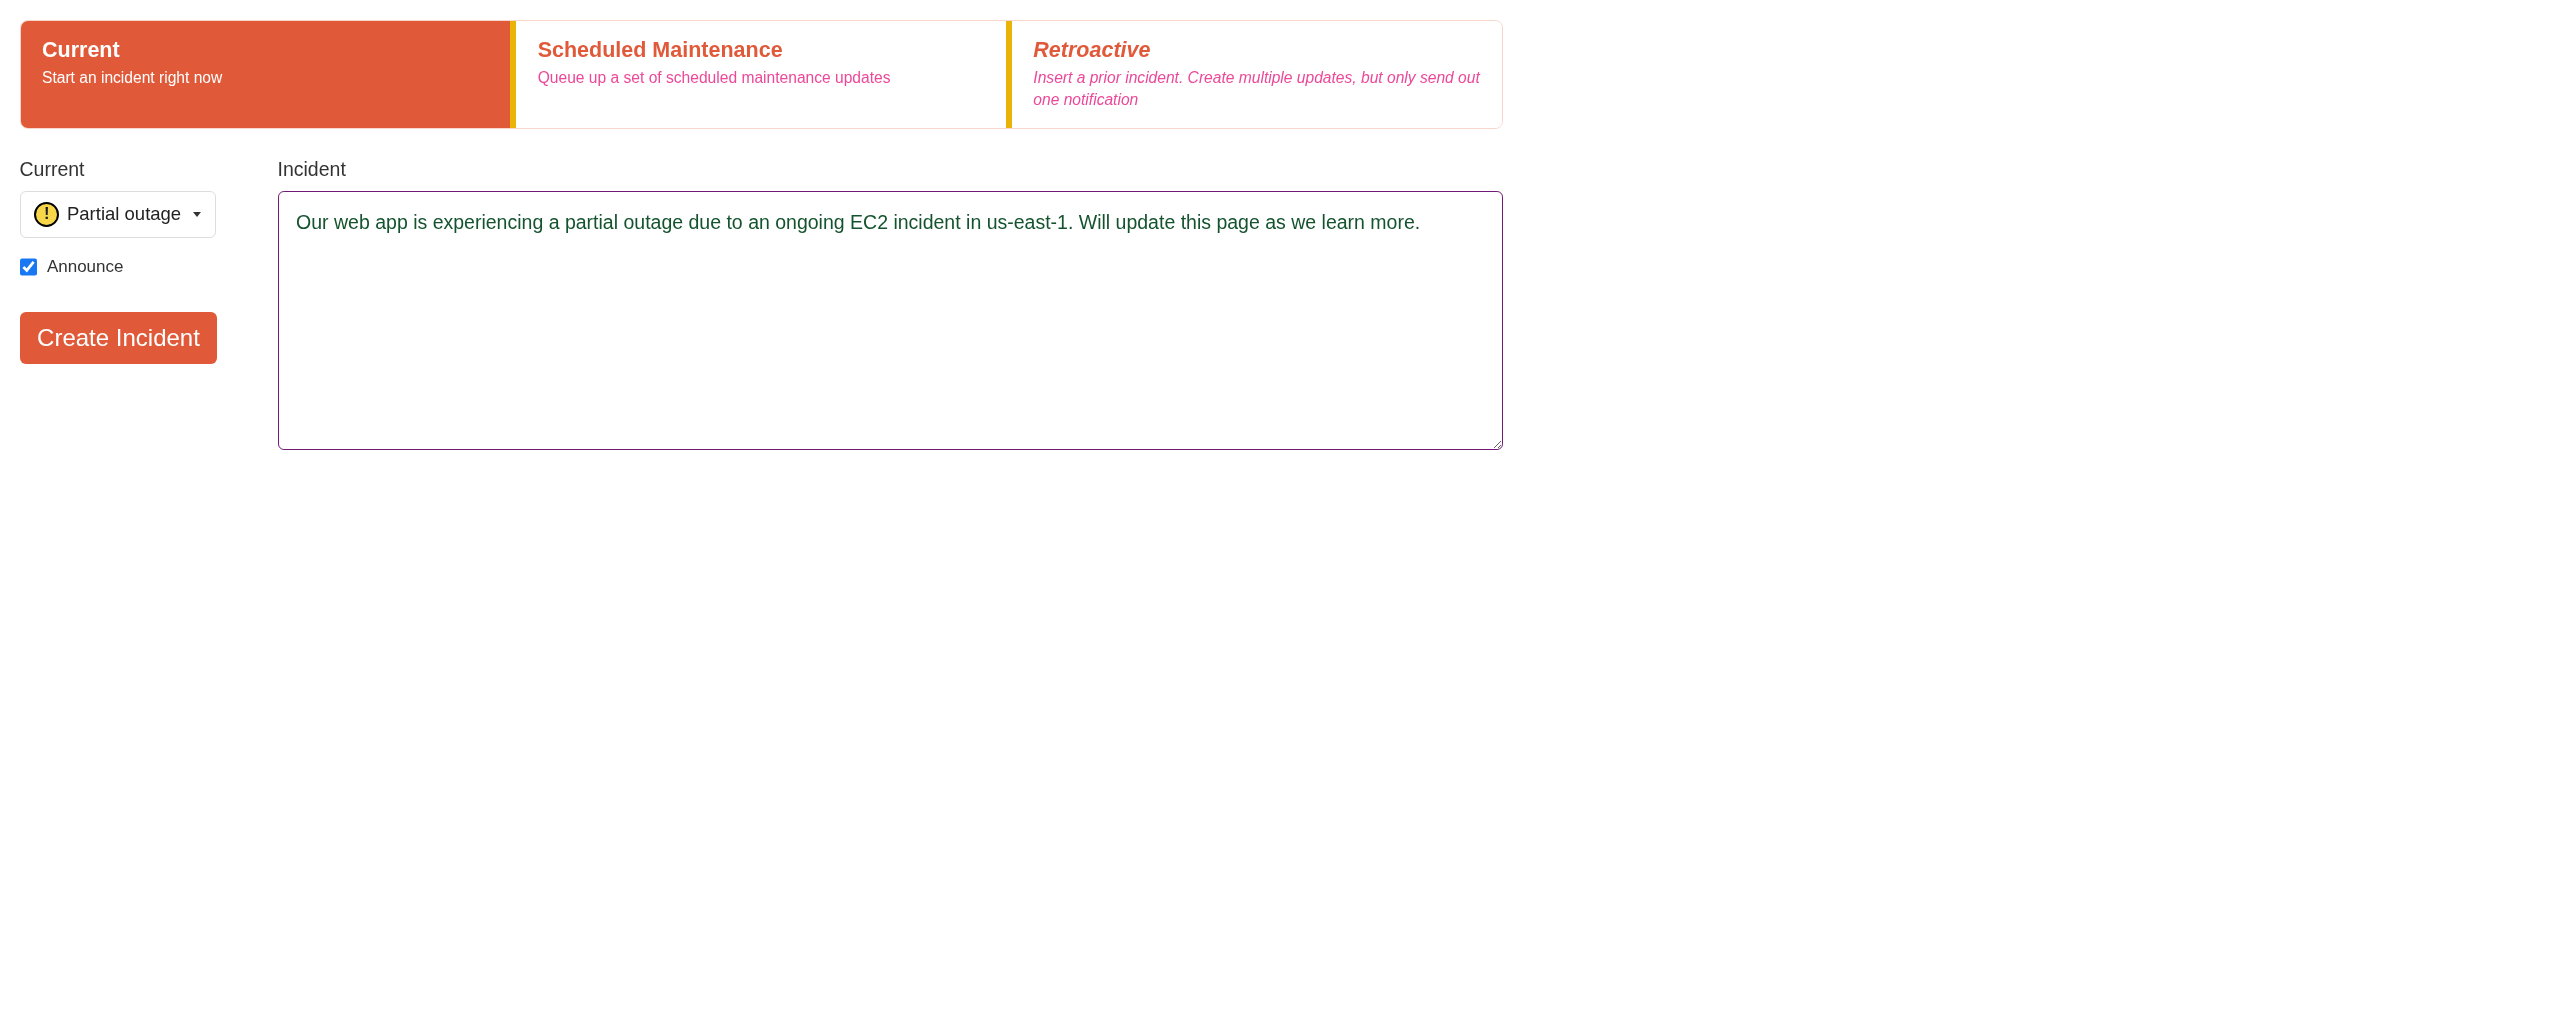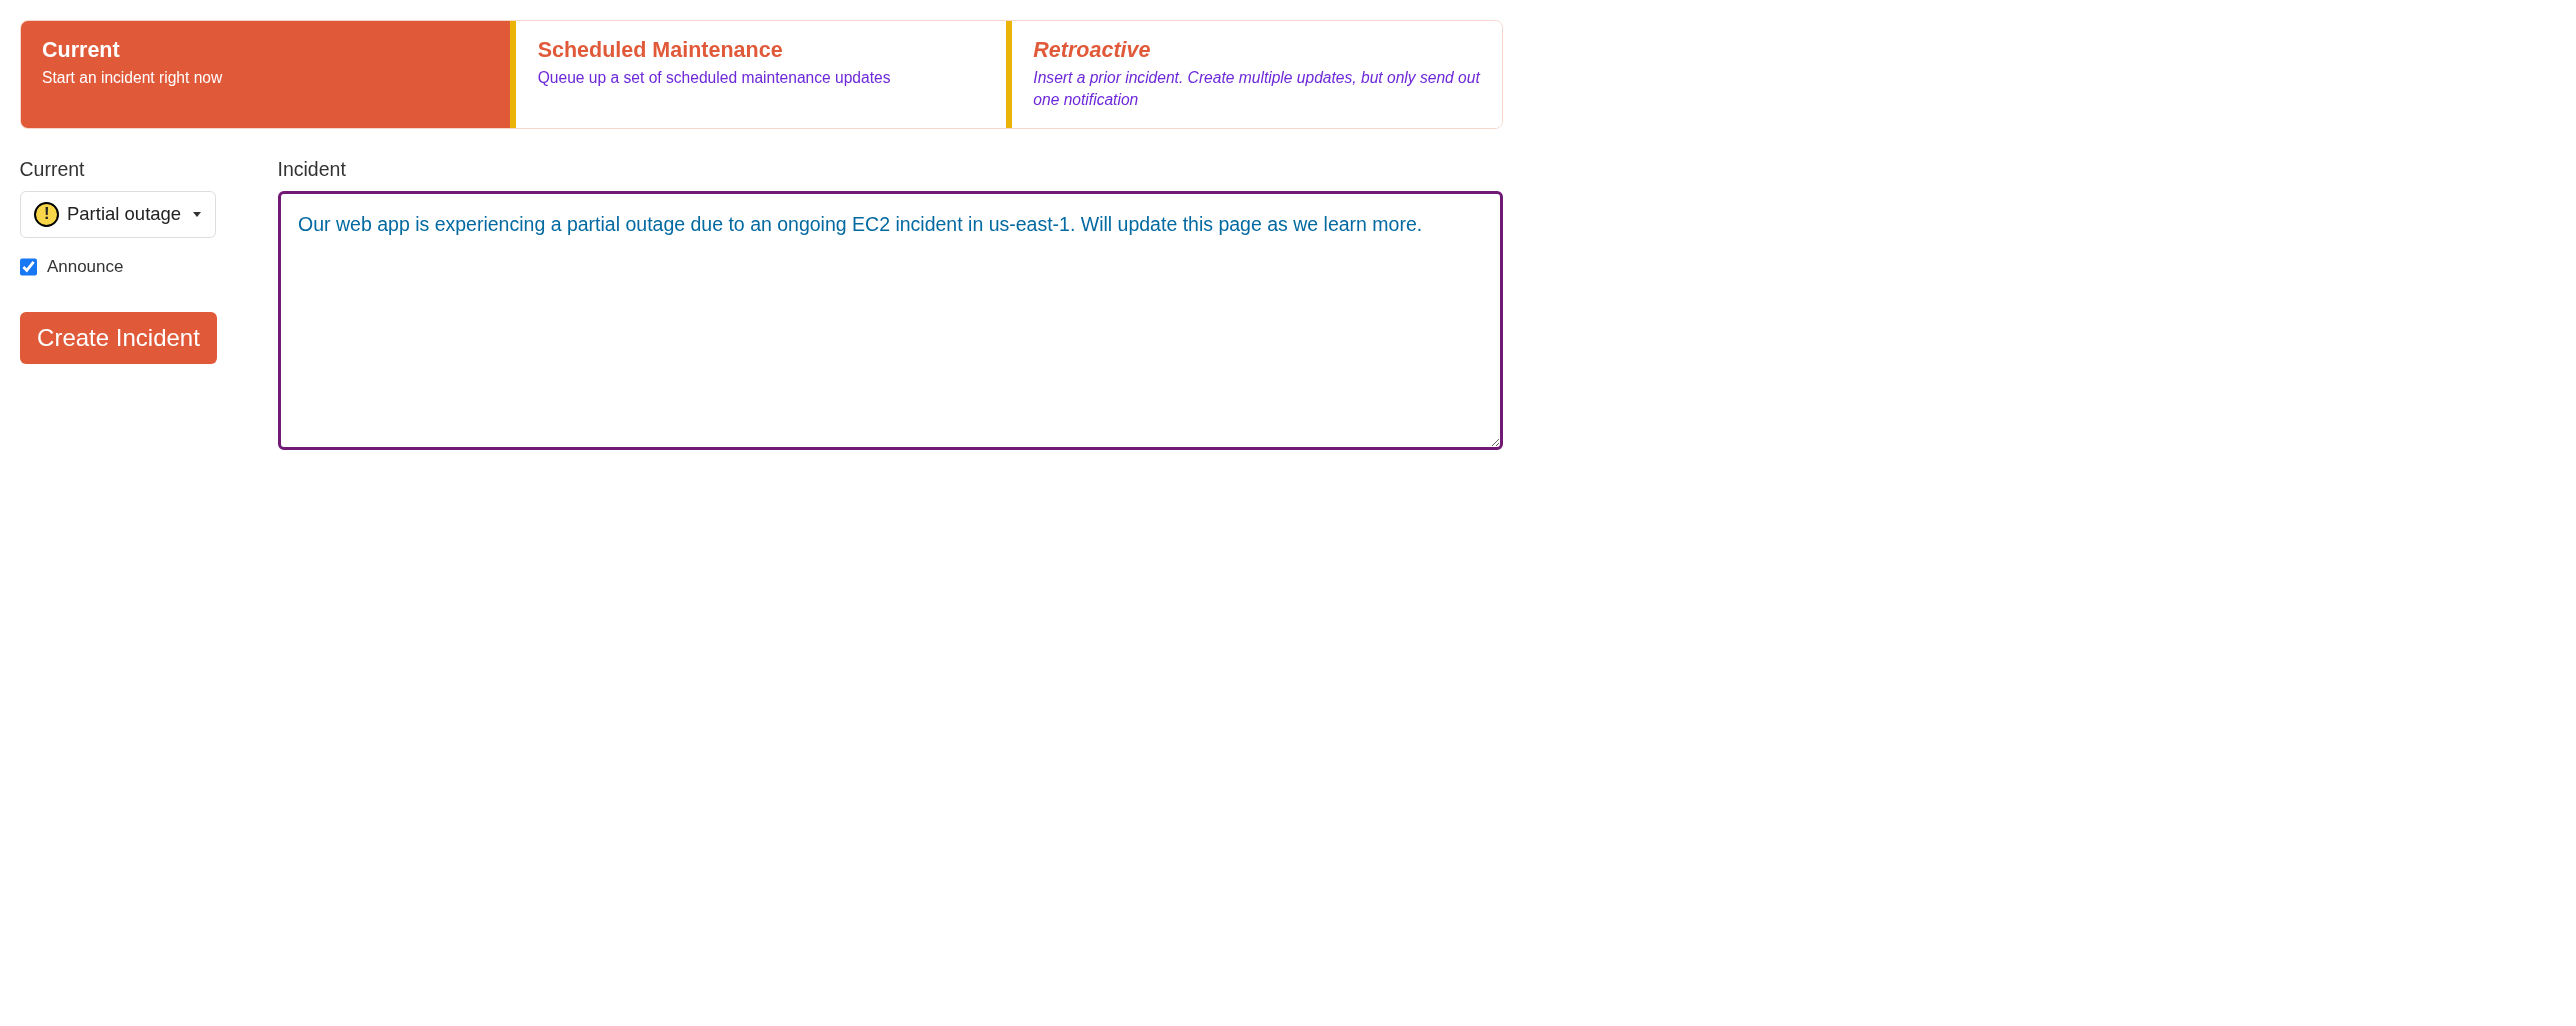--- a/index.html
+++ b/index.html
@@ -40,21 +40,21 @@
       font-weight: 700;
       font-size: 21.5px;
       margin-bottom: 3.9px;
       color: #e05a3a;
     }
     .tab.active .tab-title {
       color: #fff;
     }
     .tab-desc {
       font-size: 15.6px;
-      color: #6d28d9;
+      color: #ec4899;
       line-height: 1.4;
     }
     .tab.active .tab-desc {
       color: #fff;
     }
     .form-row {
       display: flex;
       gap: 29px;
     }
     .form-left {
@@ -107,26 +107,26 @@
       flex-shrink: 0;
     }
     .pencil-icon {
       width: 17.6px;
       height: 17.6px;
       margin-left: 5.9px;
     }
     textarea.message {
       width: 100%;
       height: 259px;
-      border: 3px solid #701a75;
+      border: 1px solid #701a75;
       border-radius: 5.9px;
       padding: 15.6px 17.6px;
       font-size: 19.5px;
       font-family: inherit;
-      color: #0369a1;
+      color: #14532d;
       resize: both;
       line-height: 1.5;
     }
     .announce-row {
       display: flex;
       align-items: center;
       gap: 9.8px;
       margin-top: 19.5px;
       margin-bottom: 25px;
     }

